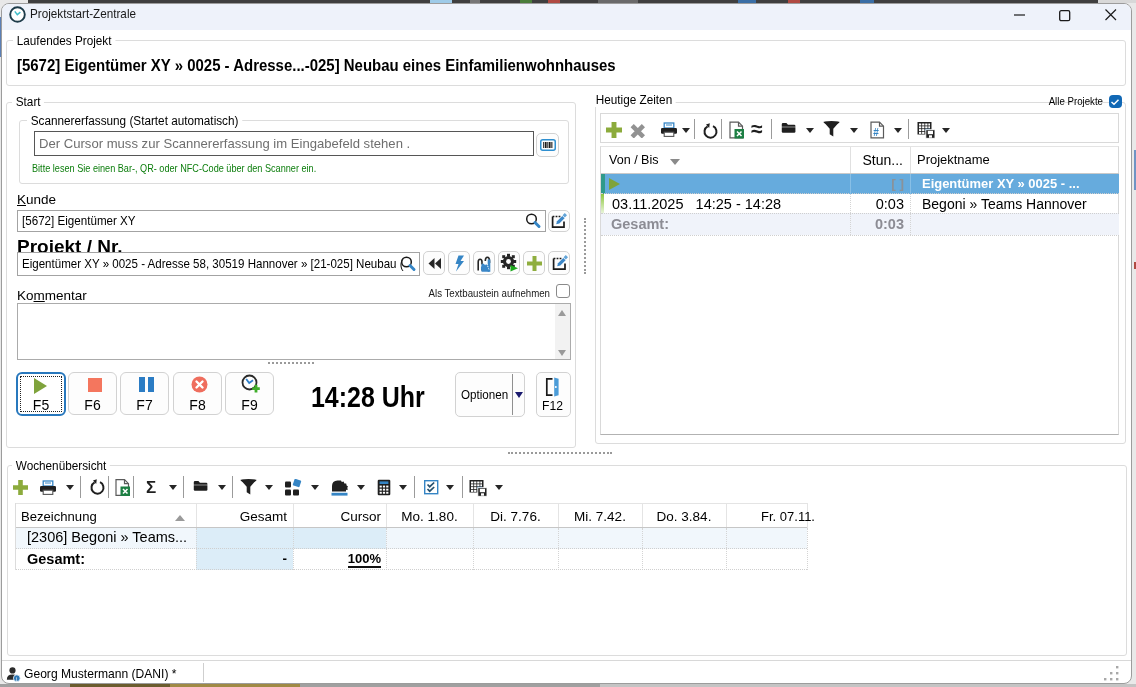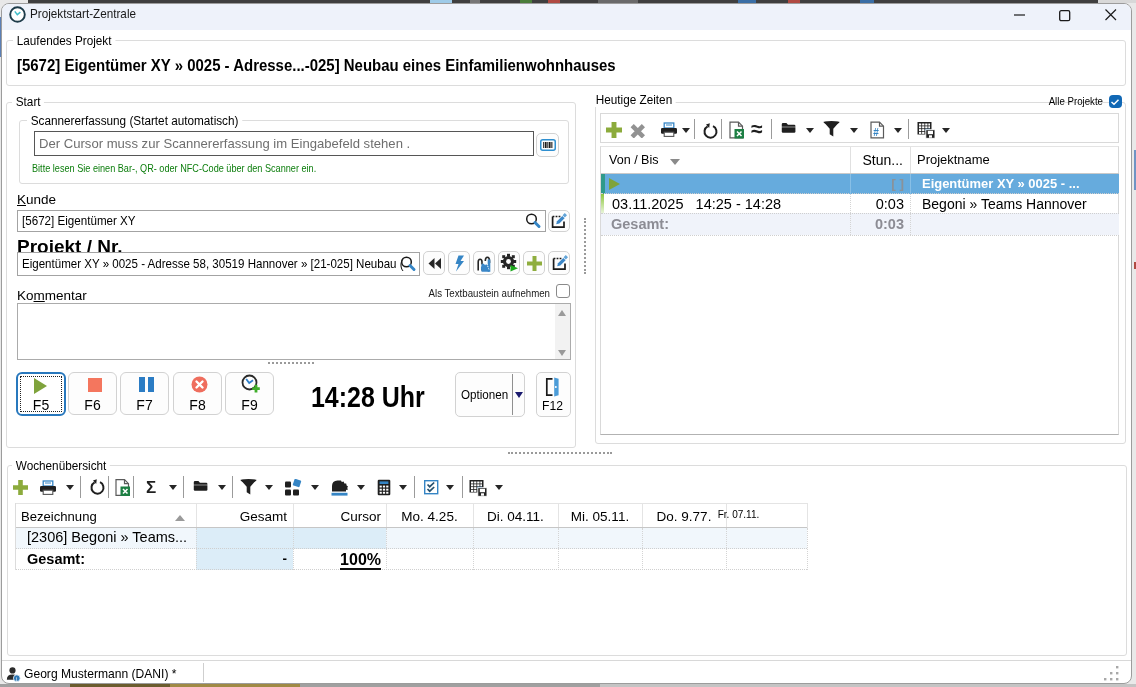--- a/index.html
+++ b/index.html
@@ -440,29 +440,29 @@
   <div class="gline" style="left:807px;top:503px;width:1px;height:25px"></div><div class="abs" style="left:807px;top:528px;width:1px;height:42px;border-left:1px dotted #d4d4d4"></div>
   <div class="abs" style="left:16px;top:503px;width:791px;height:1px;background:#e4e4e4"></div>
   <div class="abs" style="left:16px;top:527px;width:791px;height:1px;background:#c6c6c6"></div>
   <div class="abs" style="left:16px;top:548px;width:791px;height:1px;border-top:1px dotted #cfcfcf"></div>
   <div class="abs" style="left:16px;top:569px;width:791px;height:1px;border-top:1px dotted #cfcfcf"></div>
   <div class="abs" style="left:15px;top:503px;width:1px;height:67px;background:#dcdcdc"></div>
   <div class="abs" style="left:21px;top:509px;font-size:13.5px;transform:scaleX(0.97);transform-origin:left top">Bezeichnung</div>
   <div class="abs" style="left:175px;top:515px;width:0;height:0;border-left:5px solid transparent;border-right:5px solid transparent;border-bottom:6px solid #9a9a9a"></div>
   <div class="abs" style="left:196px;top:509px;width:91px;text-align:right;font-size:13.5px">Gesamt</div>
   <div class="abs" style="left:293px;top:509px;width:88px;text-align:right;font-size:13.5px">Cursor</div>
-  <div class="abs" style="left:386px;top:509px;width:87px;text-align:center;font-size:13.5px">Mo. 4.25.</div>
-  <div class="abs" style="left:473px;top:509px;width:85px;text-align:center;font-size:13.5px">Di. 04.11.</div>
-  <div class="abs" style="left:558px;top:509px;width:84px;text-align:center;font-size:13.5px">Mi. 05.11.</div>
-  <div class="abs" style="left:642px;top:509px;width:84px;text-align:center;font-size:13.5px">Do. 9.77.</div>
-  <div class="abs" style="left:698px;top:509px;width:81px;text-align:center;font-size:10px">Fr. 07.11.</div>
+  <div class="abs" style="left:386px;top:509px;width:87px;text-align:center;font-size:13.5px">Mo. 1.80.</div>
+  <div class="abs" style="left:473px;top:509px;width:85px;text-align:center;font-size:13.5px">Di. 7.76.</div>
+  <div class="abs" style="left:558px;top:509px;width:84px;text-align:center;font-size:13.5px">Mi. 7.42.</div>
+  <div class="abs" style="left:642px;top:509px;width:84px;text-align:center;font-size:13.5px">Do. 3.84.</div>
+  <div class="abs" style="left:734px;top:509px;width:81px;text-align:right;font-size:13px">Fr. 07.11.</div>
   <div class="abs" style="left:27px;top:529px;font-size:14.5px;white-space:nowrap">[2306] Begoni » Teams...</div>
   <div class="abs" style="left:27px;top:551px;font-size:14.5px;font-weight:bold">Gesamt:</div>
   <div class="abs" style="left:196px;top:551px;width:91px;text-align:right;font-size:13.5px;font-weight:bold">-</div>
-  <div class="abs" style="left:293px;top:551px;width:88px;text-align:right;font-size:16px;font-weight:bold"><span style="border-bottom:2px solid #111;padding-bottom:0px">100%</span></div>
+  <div class="abs" style="left:293px;top:551px;width:88px;text-align:right;font-size:13px;font-weight:bold"><span style="border-bottom:2px solid #111;padding-bottom:0px">100%</span></div>
 
   
   <div class="abs" style="left:2px;top:660px;width:1129px;height:1px;background:#d8d8d8"></div>
   <svg class="abs" style="left:6px;top:667px" width="16" height="15" viewBox="0 0 16 15">
     <circle cx="6.5" cy="3.4" r="3.1" fill="#2b2b2b"></circle>
     <path d="M0.8 12.8 Q0.8 7.4 6.5 7.4 Q12.2 7.4 12.2 12.8 Z" fill="#2b2b2b"></path>
     <circle cx="10.8" cy="11.2" r="3.4" fill="#2e77b4" stroke="#fff" stroke-width="0.8"></circle>
     <text x="10" y="13.6" font-size="5.5" fill="#fff" font-family="Liberation Serif">i</text>
   </svg>
   <div class="abs" style="left:24px;top:666px;font-size:13px;transform:scaleX(0.93);transform-origin:left top;white-space:nowrap">Georg Mustermann (DANI) *</div>

